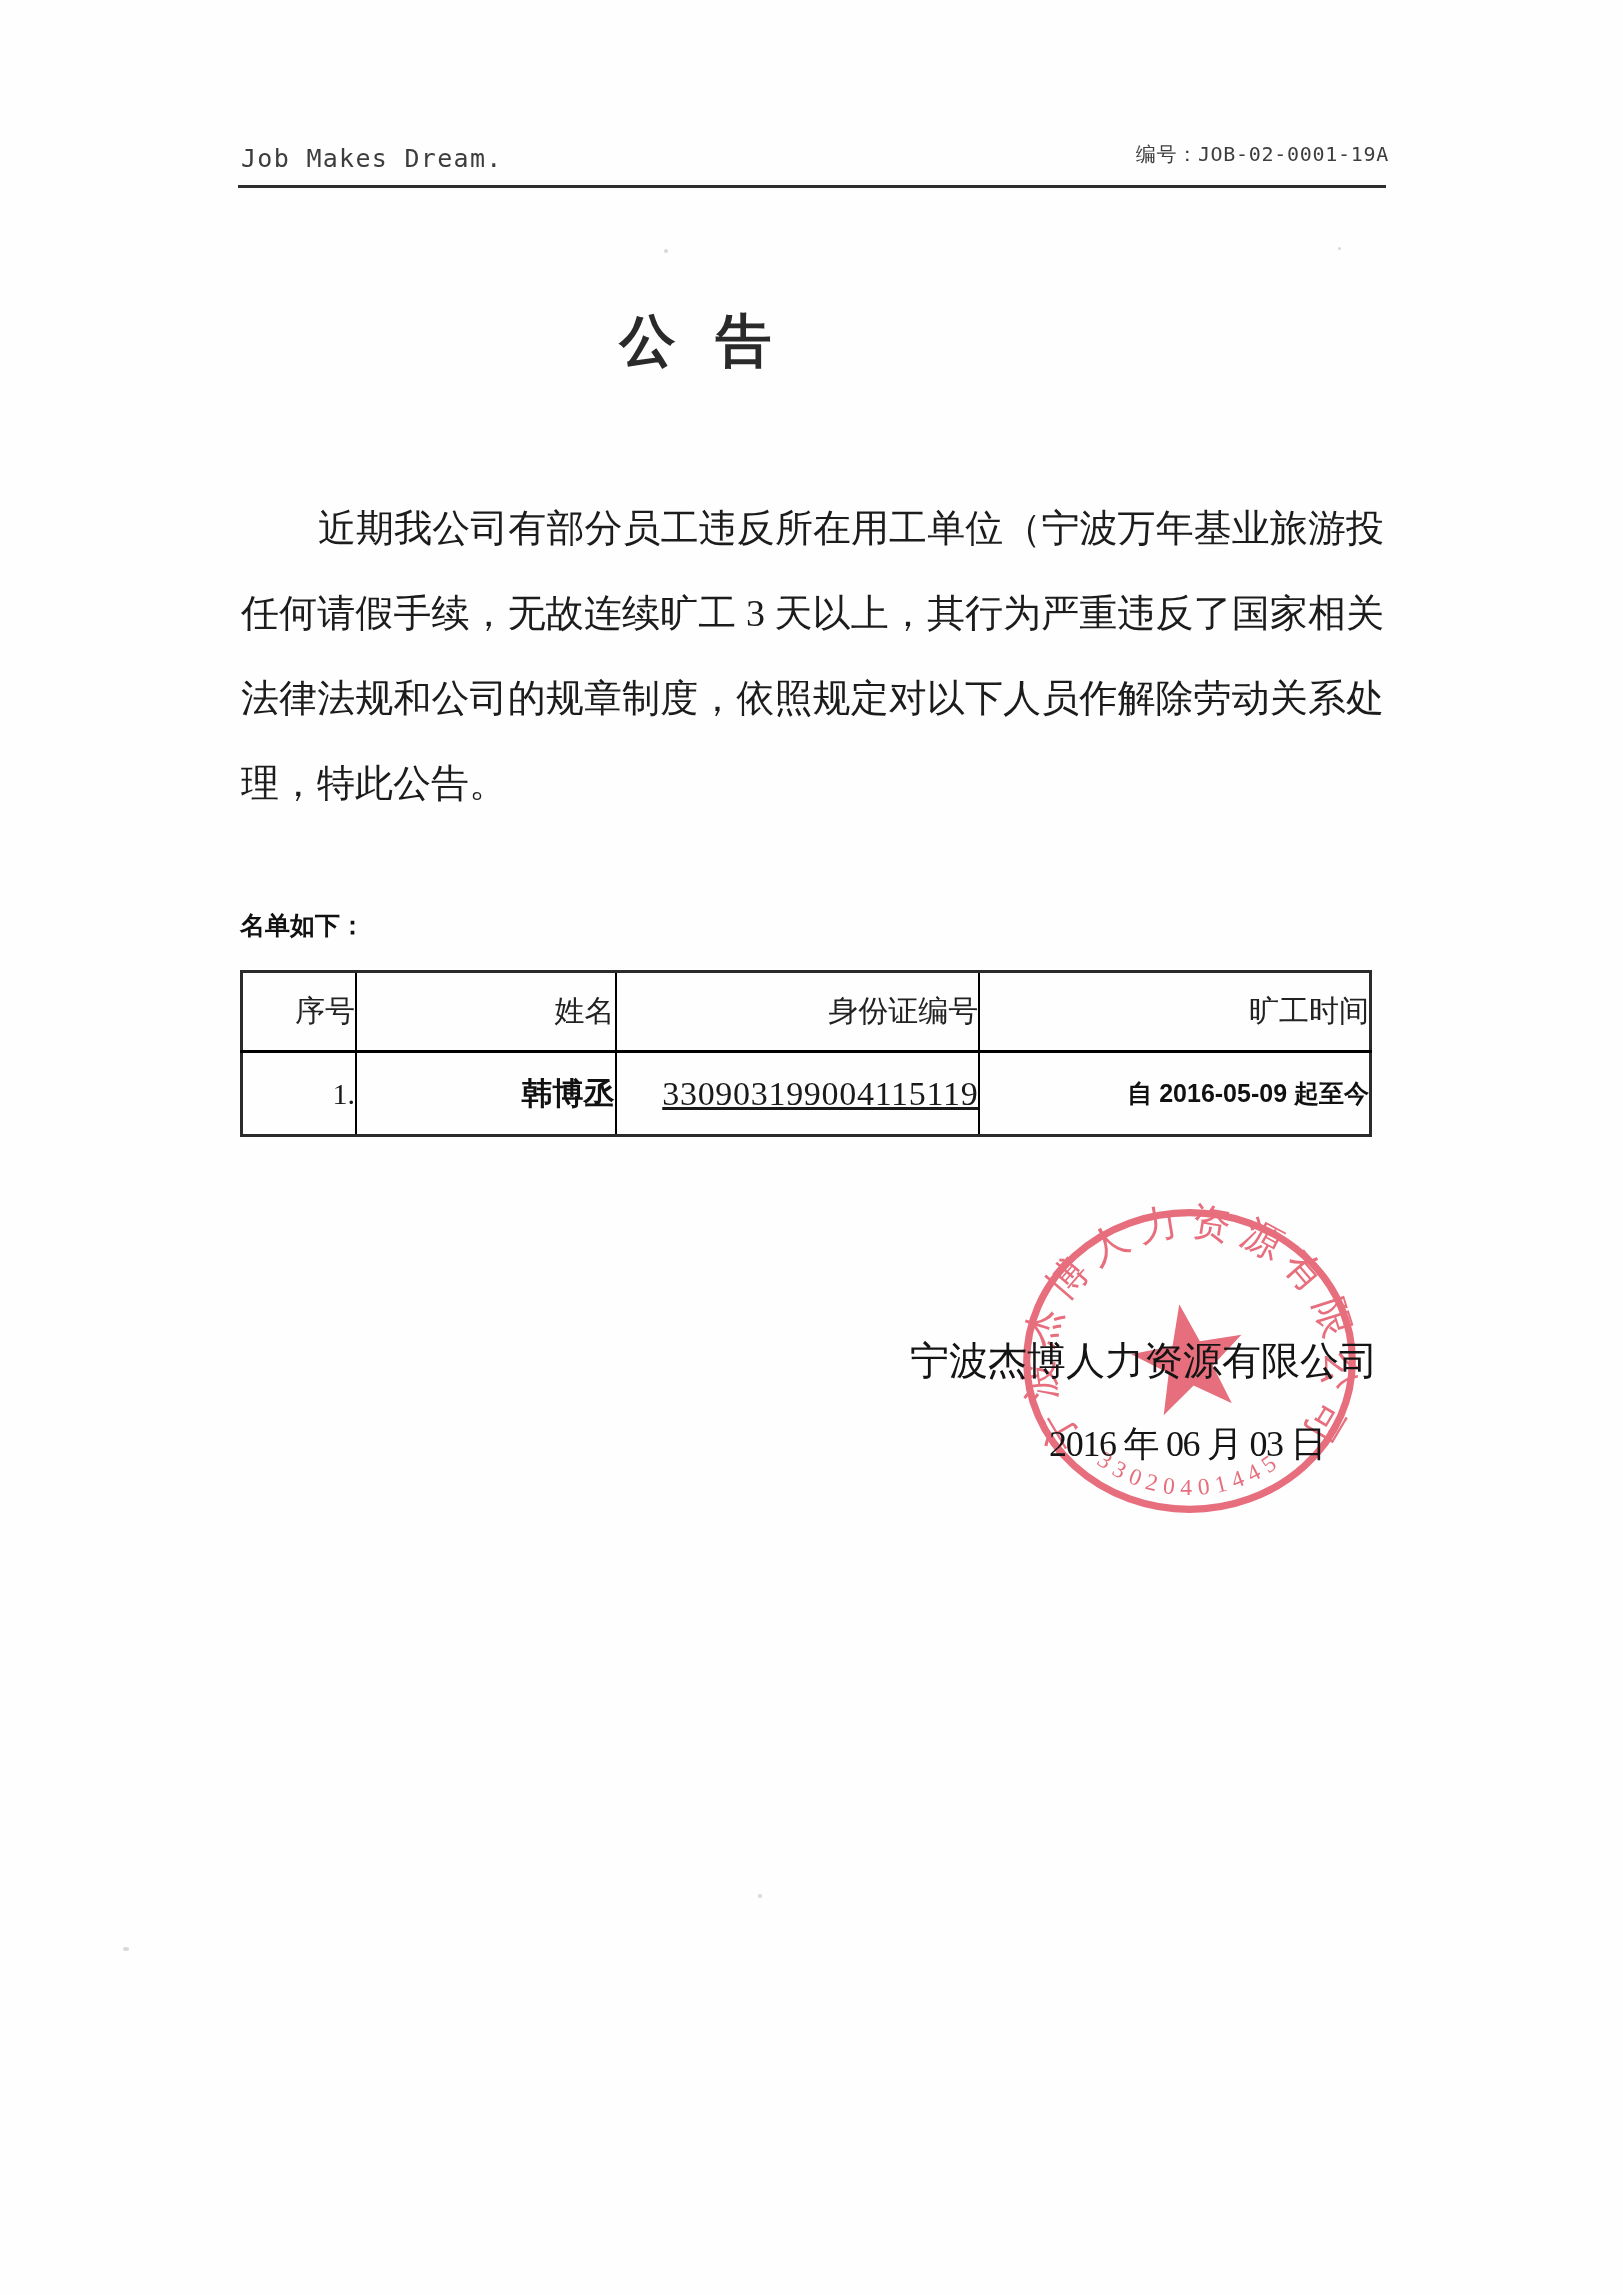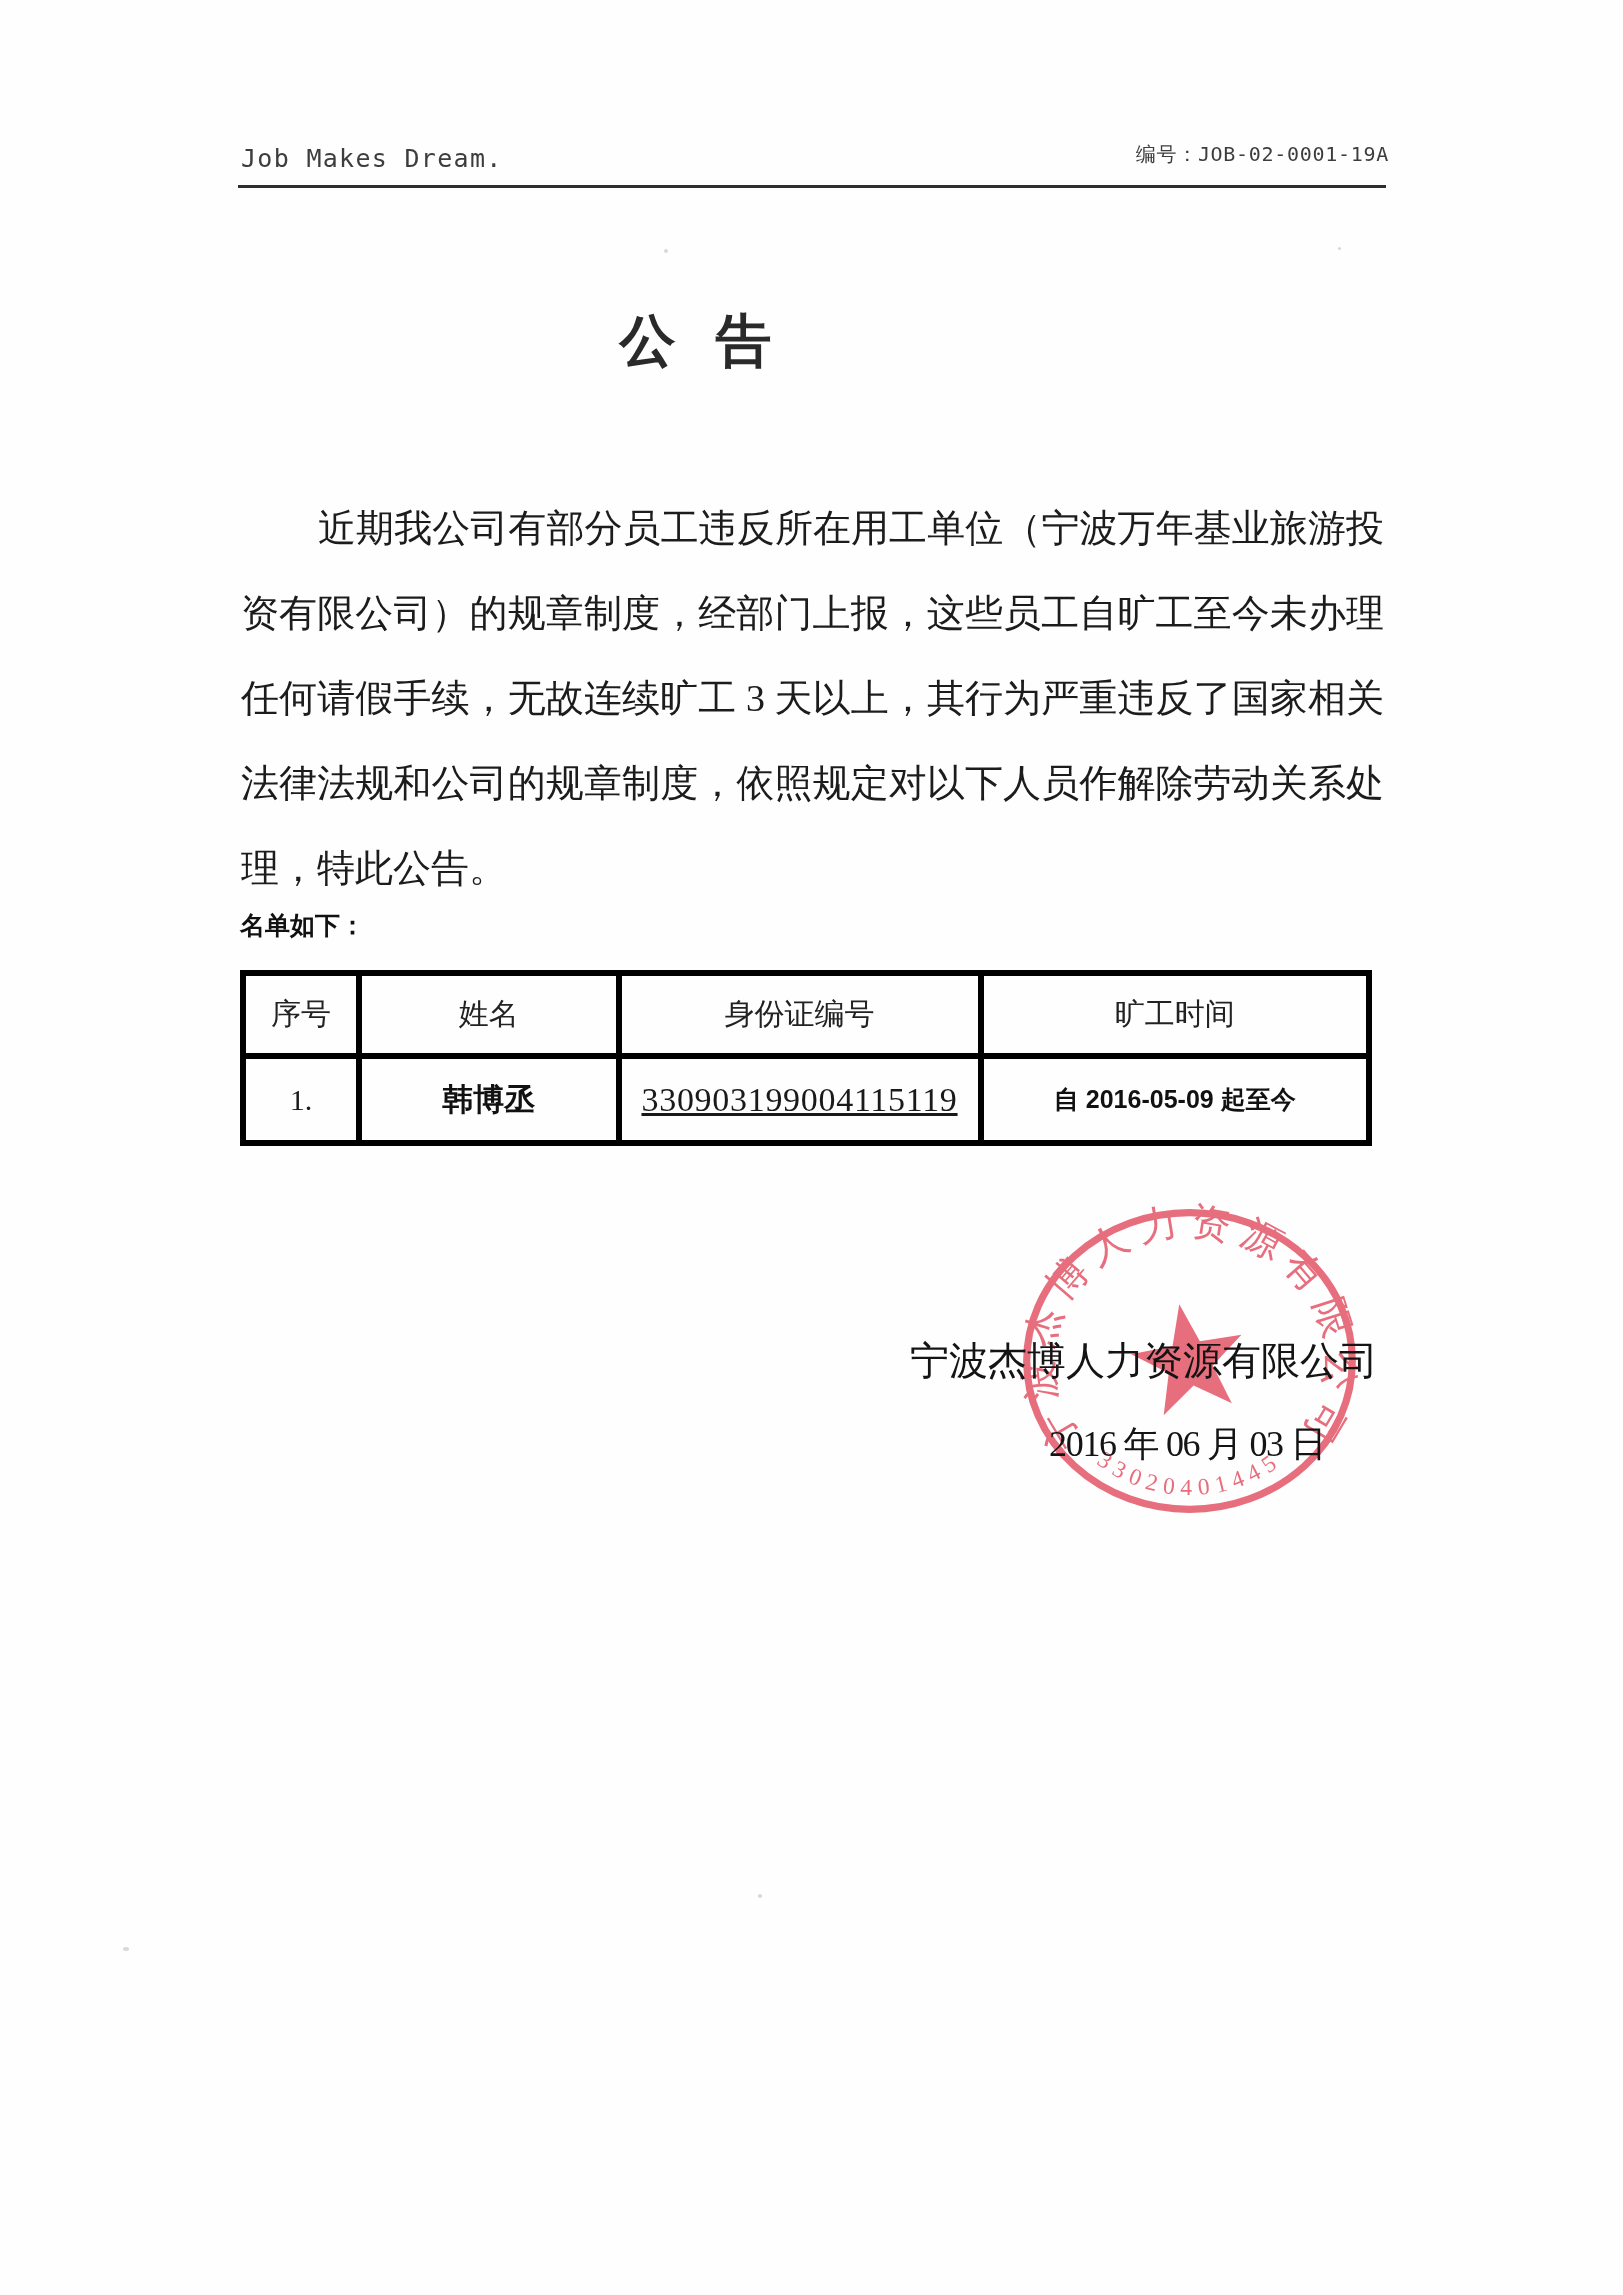--- a/index.html
+++ b/index.html
@@ -39,21 +39,21 @@
     position:absolute; left:240px; top:909px;
     font-family:"Liberation Sans", sans-serif; font-weight:bold; font-size:25px; color:#111;
   }
 
   
   .roster {
     position:absolute; left:240px; top:970px; width:1132px;
     border-collapse:collapse; table-layout:fixed;
   }
   .roster th, .roster td {
-    border:6px solid #000000; text-align:center; vertical-align:middle;
+    border:2px solid #000000; text-align:right; vertical-align:middle;
     padding:0; overflow:hidden;
   }
   .roster { border:3.3px solid #2b2b2b; }
   .roster thead th { height:77px; font-weight:normal; font-size:30px; border-bottom-width:3.3px; color:#222; }
   .roster tbody td { height:81px; }
   .col-idx  { width:10%; }
   .col-name { width:23%; }
   .col-id   { width:32.3%; }
   .col-time { width:34.7%; }
   .cell-idx  { font-size:30px; color:#1a1a1a; }
@@ -88,21 +88,20 @@
 <div class="page">
 
   <div class="hdr-slogan">Job Makes Dream.</div>
   <div class="hdr-no">编号：JOB-02-0001-19A</div>
   <div class="hdr-rule"></div>
 
   <div class="title">公 告</div>
 
   <div class="para">
     <div class="line first">近期我公司有部分员工违反所在用工单位（宁波万年基业旅游投</div>
-    <div class="line">资有限公司）的规章制度，经部门上报，这些员工自旷工至今未办理</div>
     <div class="line">任何请假手续，无故连续旷工 3 天以上，其行为严重违反了国家相关</div>
     <div class="line">法律法规和公司的规章制度，依照规定对以下人员作解除劳动关系处</div>
     <div class="line last">理，特此公告。</div>
   </div>
 
   <div class="list-label">名单如下：</div>
 
   <table class="roster">
     <thead>
       <tr>

